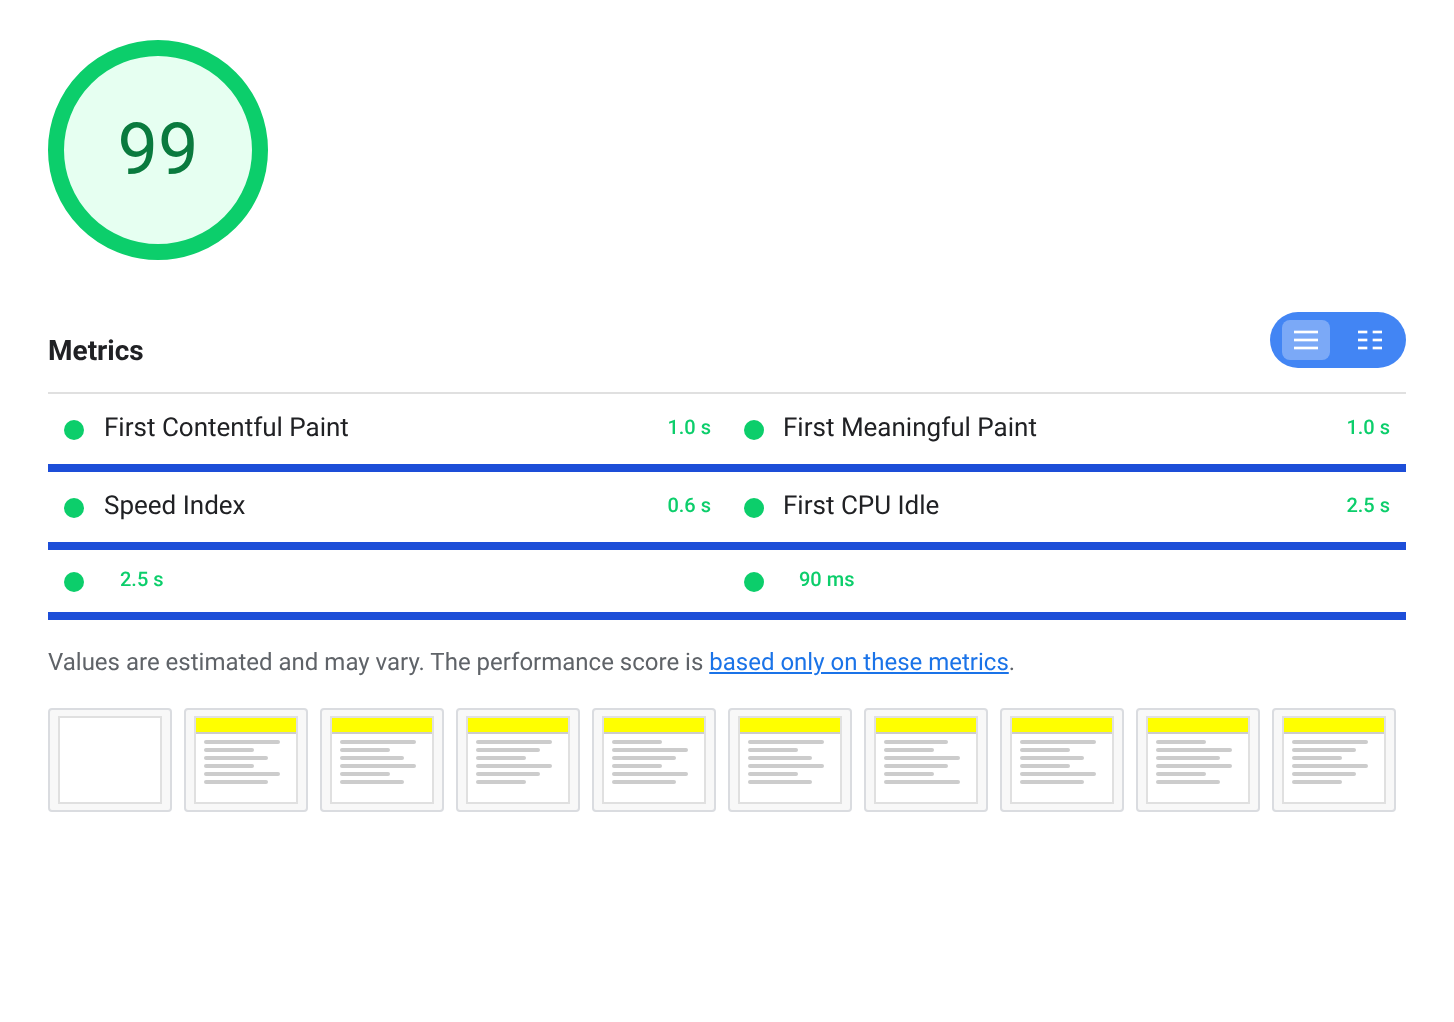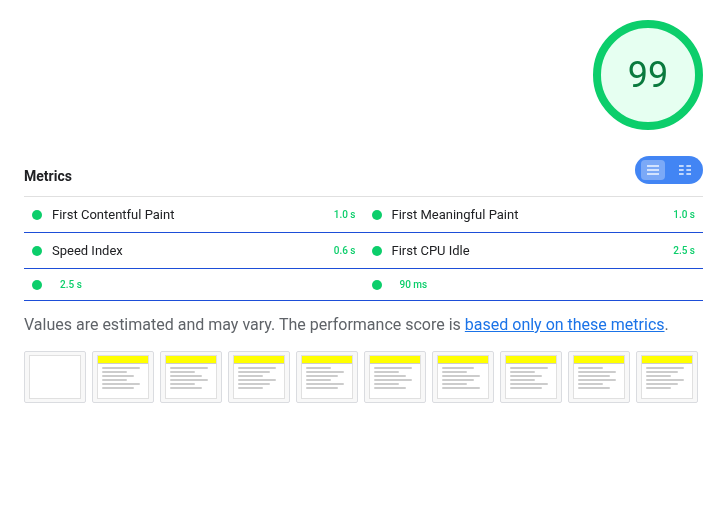--- a/index.html
+++ b/index.html
@@ -8,22 +8,22 @@
       background: #fff;
       width: 727px;
       min-height: 511px;
       padding: 20px 24px;
       color: #202124;
     }
 
     
     .score-section {
       display: flex;
-      flex-direction: column;
-      align-items: flex-end;
+      flex-direction: row;
+      align-items: center;
       margin-bottom: 16px;
     }
     .score-circle {
       width: 110px;
       height: 110px;
       border-radius: 50%;
       border: 8px solid #0cce6b;
       background: #e6fff1;
       display: flex;
       align-items: center;
@@ -81,21 +81,21 @@
     .metrics-grid {
       display: grid;
       grid-template-columns: 1fr 1fr;
       gap: 0;
       border-top: 1px solid #e0e0e0;
     }
     .metric-row {
       display: flex;
       align-items: center;
       padding: 10px 8px;
-      border-bottom: 1px solid #1d4ed8;
+      border-bottom: 4px solid #1d4ed8;
     }
     .metric-dot {
       width: 10px;
       height: 10px;
       border-radius: 50%;
       background: #0cce6b;
       margin-right: 10px;
       flex-shrink: 0;
     }
     .metric-name {
@@ -106,21 +106,21 @@
     .metric-value {
       font-size: 10px;
       color: #0cce6b;
       font-weight: 500;
       white-space: nowrap;
       margin-left: 8px;
     }
 
     
     .footer-note {
-      font-size: 16px;
+      font-size: 12px;
       color: #5f6368;
       margin-top: 12px;
       margin-bottom: 14px;
       line-height: 1.5;
     }
     .footer-note a {
       color: #1a73e8;
       text-decoration: underline;
     }
 

